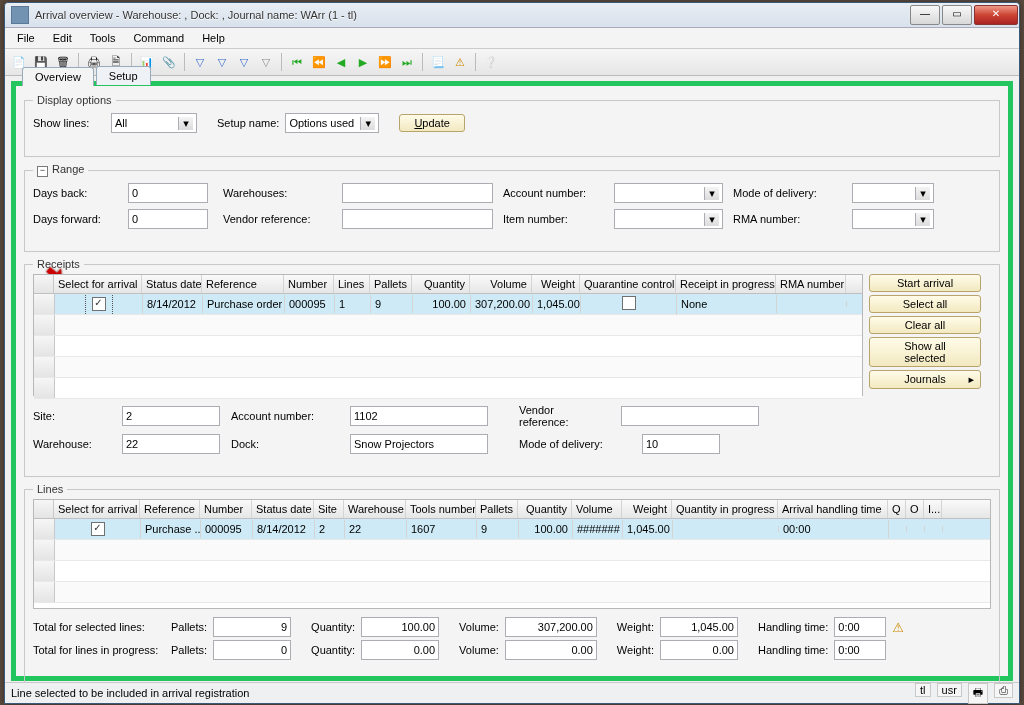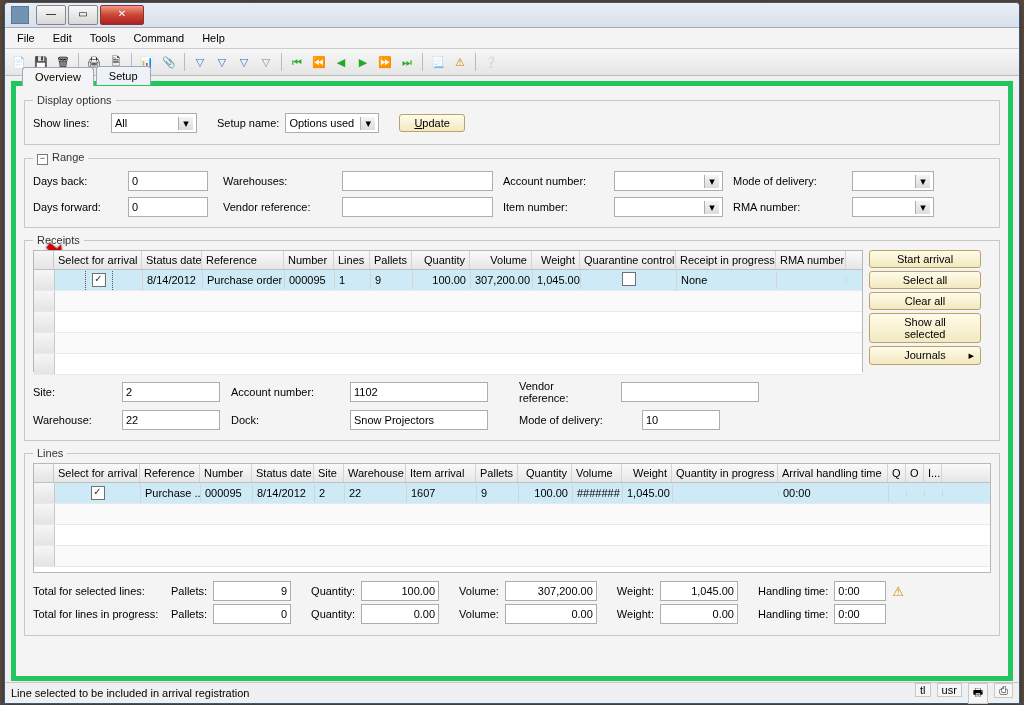--- a/index.html
+++ b/index.html
@@ -34,21 +34,21 @@
   .tb-btn { width:18px; height:18px; border:1px solid transparent; display:flex; align-items:center; justify-content:center; }
   .tb-sep { width:1px; height:18px; background:#bbb; margin:0 3px; }
   .content {
     position:absolute; left:6px; right:6px; top:78px; bottom:22px;
     background:#f4f4f4; border:5px solid #22c55e;
   }
   .tabs { position:absolute; left:6px; top:-20px; display:flex; }
   .tab { border:1px solid #9ab; border-bottom:none; background:#eef2f6; padding:3px 12px; border-radius:3px 3px 0 0; margin-right:2px; }
   .tab.active { background:#f4f4f4; position:relative; top:1px; }
   .inner { padding:6px 8px; }
-  fieldset { border:1px solid #c8c8c8; margin:2px 0 6px 0; padding:4px 8px 8px 8px; }
+  fieldset { border:1px solid #c8c8c8; margin:2px 0 6px 0; padding:4px 8px 20px 8px; }
   legend { color:#333; padding:0 4px; }
   .row { display:flex; align-items:center; gap:6px; margin:3px 0; }
   label.f { width:72px; text-align:left; }
   input[type=text].tb, .combo {
     height:18px; border:1px solid #abadb3; background:#fff; padding:0 3px; font:inherit;
   }
   .combo { display:inline-flex; align-items:center; justify-content:space-between; }
   .combo .arrow { width:14px; text-align:center; border-left:1px solid #abadb3; background:linear-gradient(#f4f4f4,#dcdcdc); }
   .btn {
     background:linear-gradient(#fffbe8,#f2e9c0); border:1px solid #b8a46a; padding:2px 14px; border-radius:3px; font:inherit;
@@ -86,20 +86,21 @@
   .green{color:#2a2;} .blue{color:#36c;} .orange{color:#c80;}
   .field-pair{display:flex; align-items:center; gap:23px; margin:2px 0;}
   .field-pair label{display:inline-block;}
 </style>
 </head>
 <body>
 
 <div class="window">
   <div class="titlebar">
     <div class="app-icon"></div>
+    <div class="title">Arrival overview - Warehouse: , Dock: , Journal name: WArr (1 - tl)</div>
     <div class="win-controls">
       <div class="win-btn">—</div>
       <div class="win-btn">▭</div>
       <div class="win-btn close">✕</div>
     </div>
   </div>
 
   <div class="menubar">
     <span class="item">File</span>
     <span class="item">Edit</span>
@@ -303,21 +304,21 @@
         <legend>Lines</legend>
         <div class="grid" style="height:108px">
           <div class="ghead">
             <div class="gh rowgutter"></div>
             <div class="gh" style="width:86px">Select for arrival</div>
             <div class="gh" style="width:60px">Reference</div>
             <div class="gh" style="width:52px">Number</div>
             <div class="gh" style="width:62px">Status date</div>
             <div class="gh" style="width:30px">Site</div>
             <div class="gh" style="width:62px">Warehouse</div>
-            <div class="gh" style="width:70px">Item arrival</div>
+            <div class="gh" style="width:70px">Tools number</div>
             <div class="gh" style="width:42px">Pallets</div>
             <div class="gh num" style="width:54px">Quantity</div>
             <div class="gh" style="width:50px">Volume</div>
             <div class="gh num" style="width:50px">Weight</div>
             <div class="gh" style="width:106px">Quantity in progress</div>
             <div class="gh" style="width:110px">Arrival handling time</div>
             <div class="gh" style="width:18px">Q</div>
             <div class="gh" style="width:18px">O</div>
             <div class="gh" style="width:18px">I...</div>
           </div>

